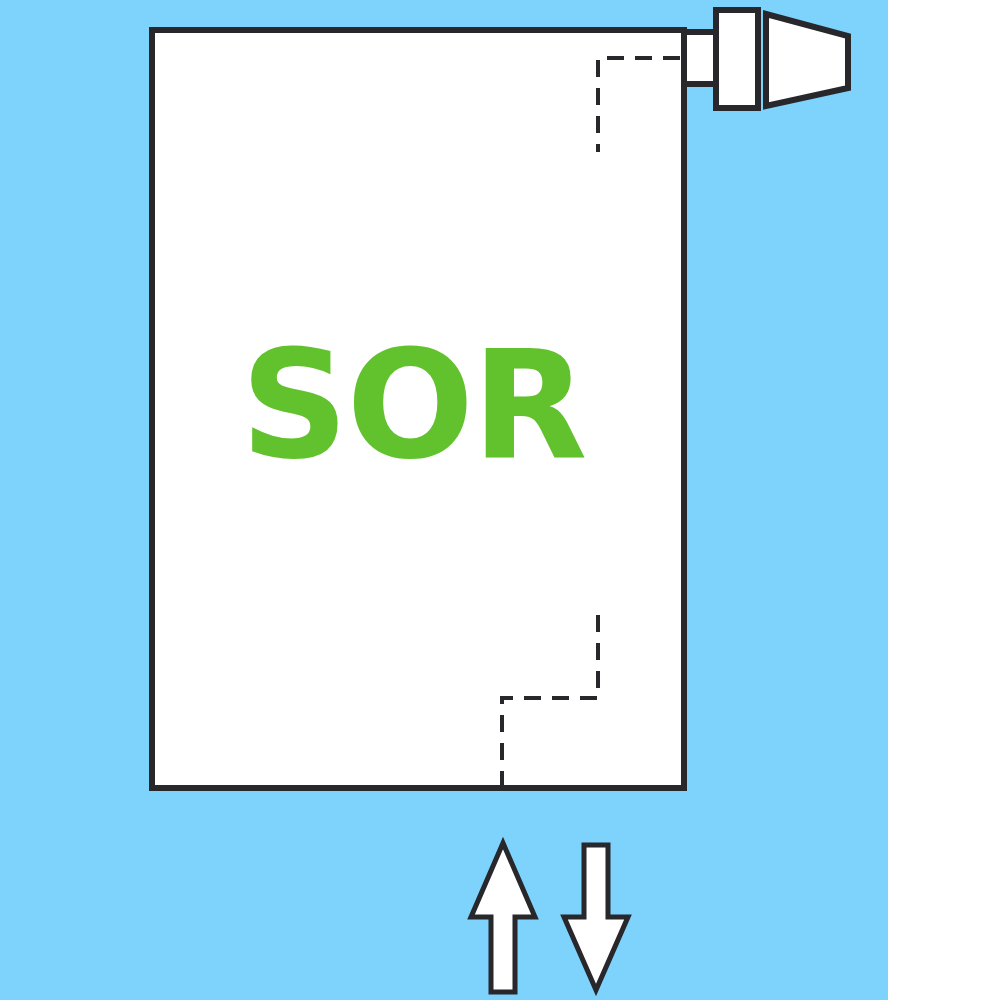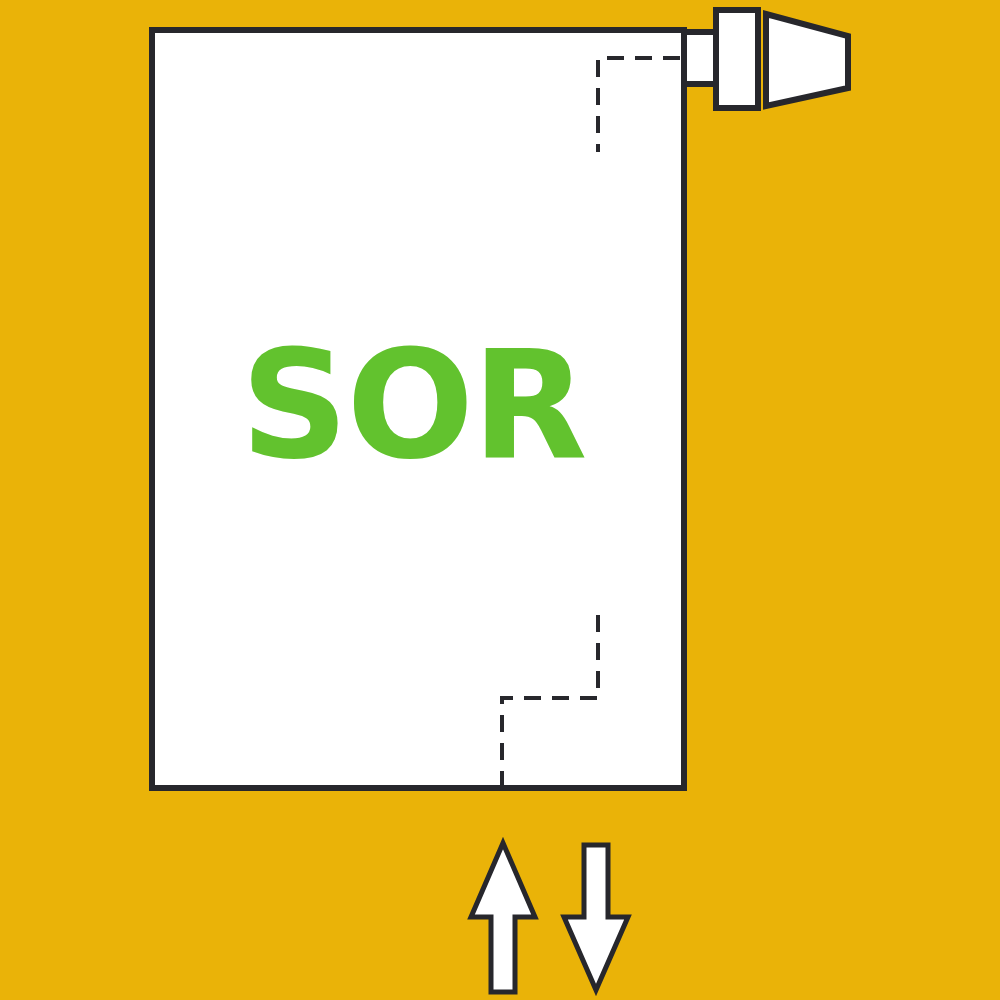--- a/index.html
+++ b/index.html
@@ -5,23 +5,23 @@
     html, body {
       margin: 0;
       padding: 0;
       background: #ffffff;
       width: 1000px;
       height: 1000px;
       overflow: hidden;
     }
     .stage {
       position: relative;
-      width: 1000px;
+      width: 888px;
       height: 1000px;
-      background: #eab308;
+      background: #7dd3fc;
     }
     svg { display: block; }
     .ln {
       fill: none;
       stroke: #27272c;
       stroke-width: 6;
       stroke-linejoin: miter;
     }
     .fillwhite { fill: #ffffff; }
     .dash {

